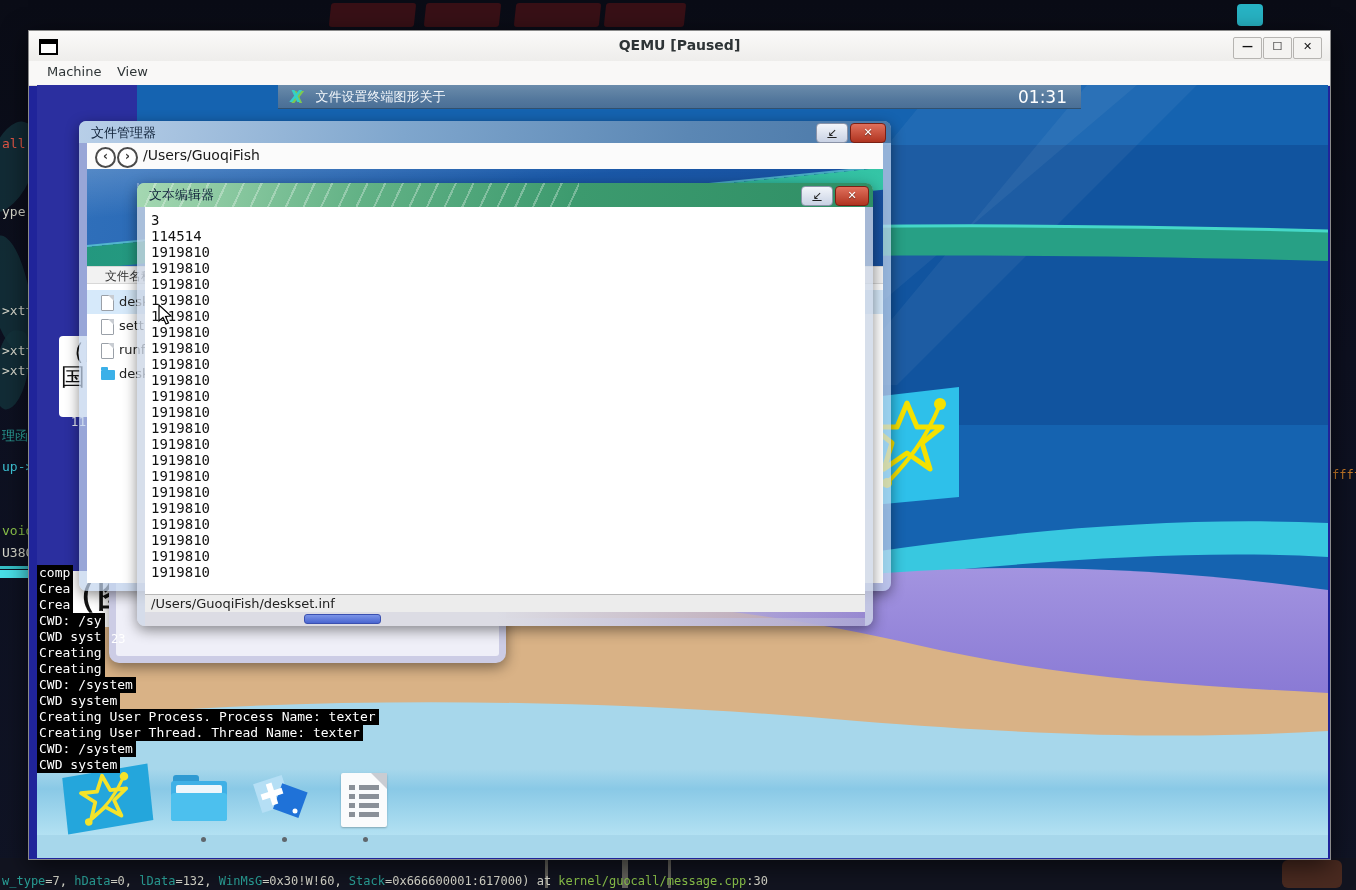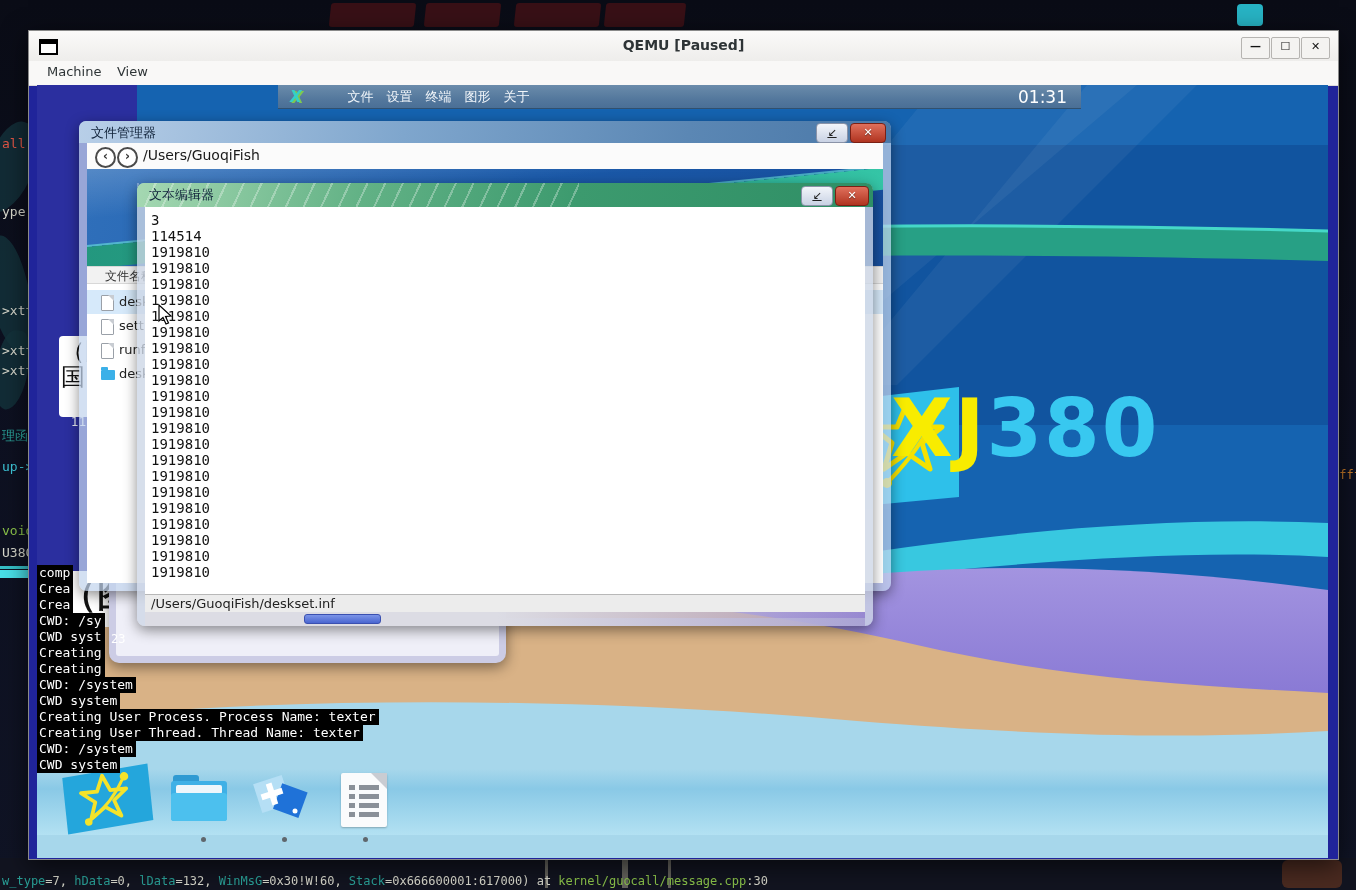--- a/index.html
+++ b/index.html
@@ -18,40 +18,40 @@
   #host-cyanband{left:0;top:570px;width:34px;height:8px;background:#49e0e8;}
   .topblob{top:3px;height:24px;background:#381016;border-radius:3px;transform:skewX(-6deg);}
   #host-teal-icon{left:1237px;top:4px;width:26px;height:22px;background:#27b3c4;border-radius:4px;}
   #ffff-frag{left:1332px;top:468px;color:#c87a28;font-size:12px;}
   #bottom-strip{left:0;top:858px;width:1356px;height:32px;background:#121420;}
   .streak{top:858px;width:3px;height:30px;background:#b8b29a;opacity:.5;}
   #bottom-blob{left:1282px;top:860px;width:60px;height:28px;background:#4a2a20;border-radius:6px;}
   #bottom-log{left:2px;top:874px;width:1352px;white-space:nowrap;overflow:hidden;font-size:12px;}
 
   
-  #qemu{left:28px;top:30px;width:1301px;height:828px;border:1px solid #8a8a8a;background:#20249a;box-shadow:0 6px 24px rgba(0,0,0,.6);padding-left:8px;}
+  #qemu{left:28px;top:30px;width:1301px;height:828px;border:1px solid #8a8a8a;background:#20249a;box-shadow:0 6px 24px rgba(0,0,0,.6);}
   #qemu-title{left:0;top:0;width:100%;height:30px;background:linear-gradient(#fbfaf9,#eeedeb);border-bottom:1px solid #d0cfcd;}
   #qemu-title-text{left:0;top:6px;width:100%;text-align:center;font-weight:bold;font-size:14px;color:#2e3436;}
   #qemu-icon{left:10px;top:8px;width:15px;height:12px;border:2px solid #000;background:#fff;}
   #qemu-icon::before{content:"";position:absolute;left:0;top:0;width:100%;height:3px;background:#000;}
   .qbtn{top:6px;width:27px;height:20px;background:#f4f3f1;border:1px solid #b6b4b1;border-radius:2px;
     text-align:center;line-height:18px;font-size:11px;color:#111;font-weight:bold;}
   #qemu-menubar{left:0;top:30px;width:100%;height:24px;background:#f9f8f7;border-bottom:1px solid #dedcda;}
   .qmenu{top:3px;font-size:13px;color:#2e3436;padding:0 4px;}
 
   
   #vm{left:8px;top:54px;width:1291px;height:773px;overflow:hidden;background:linear-gradient(180deg,#1766b4,#0f57a6);}
   #navy-strip{left:0;top:0;width:100px;height:520px;background:#2b2f9f;}
   #wallsvg{left:0;top:0;}
 
   
   #vm-topbar{left:241px;top:0;width:803px;height:24px;display:flex;align-items:center;
     background:linear-gradient(180deg,#6b8cab,#54789d 60%,#4a6f96);border-bottom:1px solid #31506e;box-sizing:border-box;padding-left:12px;}
   #vm-logo{font-weight:bold;font-size:15px;color:#35d0c8;text-shadow:2px 1px 0 #7ec850;margin-right:14px;font-style:italic;}
-  #vm-menu{display:flex;gap:13px;margin-left:32px;}
+  #vm-menu{display:flex;}
   #vm-menu span{font-size:13px;color:#f2f6fa;}
   #vm-clock{margin-left:auto;padding-right:14px;font-size:17px;color:#ffffff;}
 
   
   #brand{left:832px;top:298px;display:flex;align-items:flex-start;}
   #brand-text{margin-left:22px;}
   #brand-row1{font-size:80px;font-weight:bold;line-height:92px;letter-spacing:2px;}
   #brand-xj{color:#f8ec00;} #brand-num{color:#38c8f0;}
   #brand-sub{font-size:27px;font-weight:bold;color:#ffffff;letter-spacing:1px;margin-top:2px;}
 
@@ -219,21 +219,20 @@
         <svg width="95" height="120" viewBox="0 0 95 120">
           <polygon points="6,12 92,2 92,112 6,120" fill="#2ec0ea"></polygon>
           <polygon points="40,18 50,42 75,42 55,58 63,84 40,68 17,84 25,58 5,42 30,42" fill="none" stroke="#f5e100" stroke-width="5" stroke-linejoin="round"></polygon>
           <path d="M72,22 C58,55 42,75 22,96" fill="none" stroke="#f5e100" stroke-width="4"></path>
           <circle cx="73" cy="19" r="6" fill="#f5e100"></circle>
           <circle cx="20" cy="98" r="5" fill="#f5e100"></circle>
         </svg>
       </div>
       <div id="brand" class="abs">
         <div id="brand-text">
-          <div id="brand-row1"><span id="brand-xj">XJ</span><span id="brand-num">380</span></div>
         </div>
       </div>
 
       <div id="vm-topbar" class="abs">
         <span id="vm-logo">X</span>
         <div id="vm-menu">
             <span>文件</span>
             <span>设置</span>
             <span>终端</span>
             <span>图形</span>

